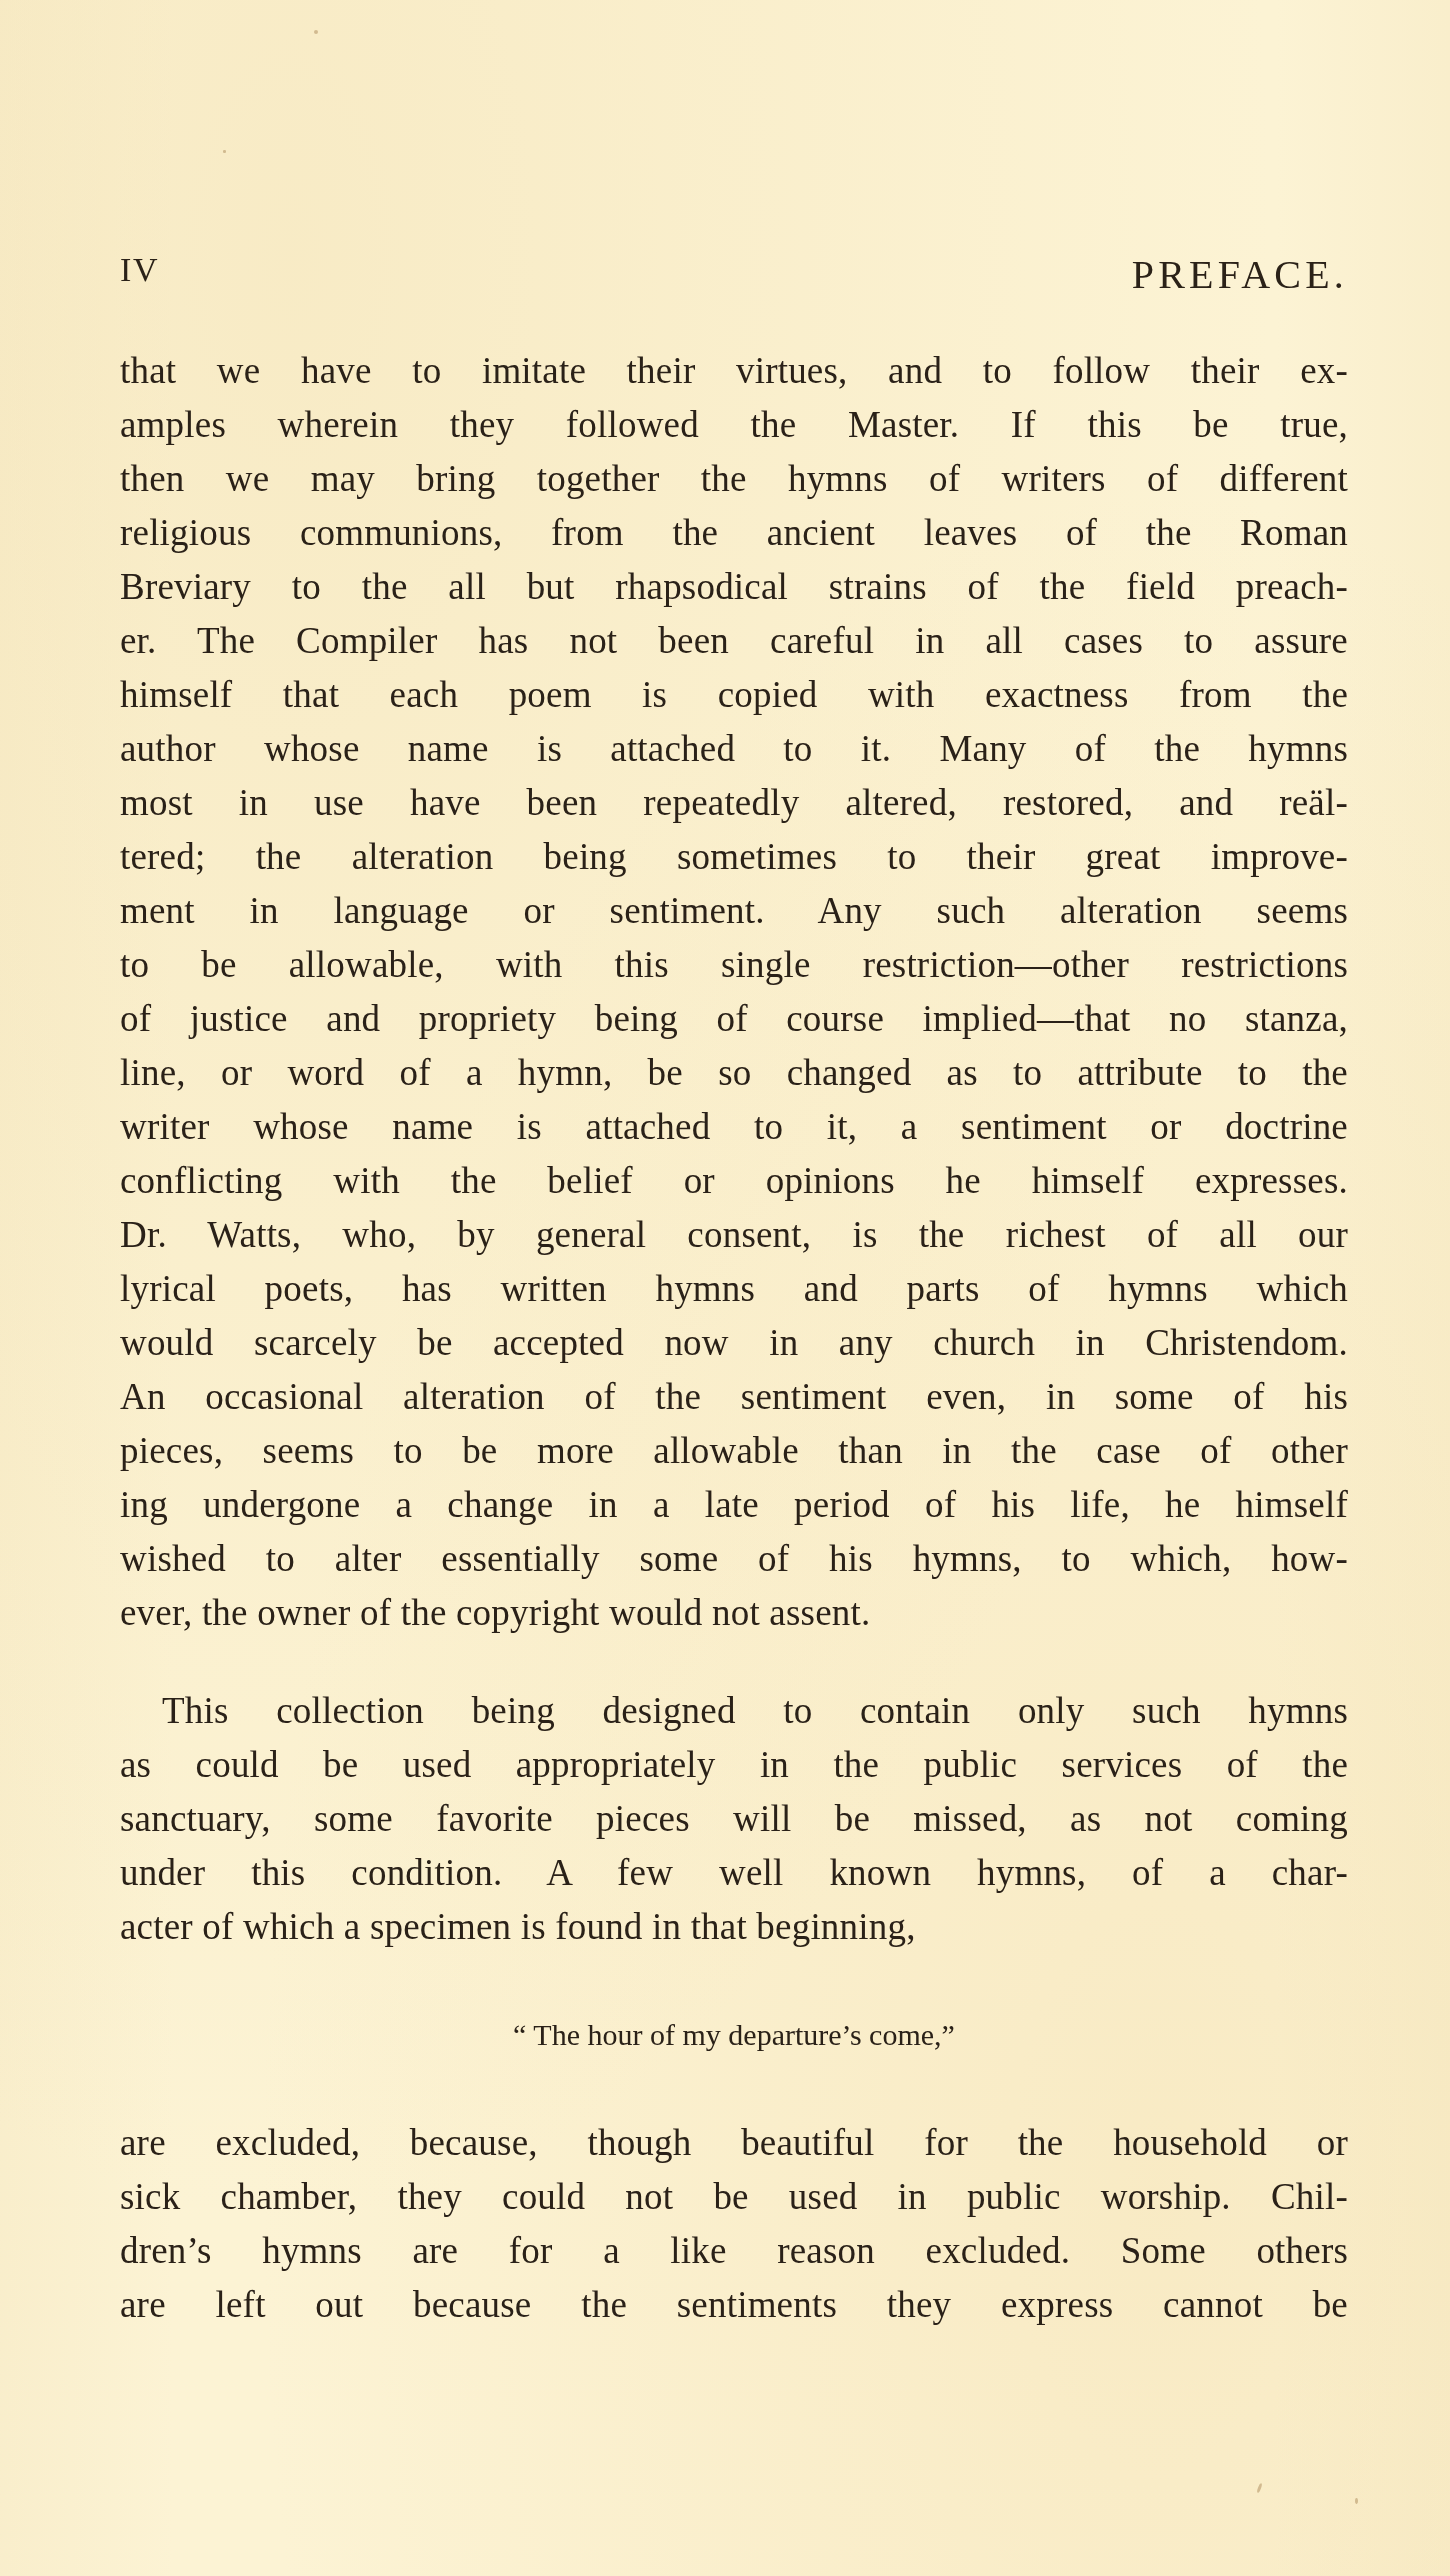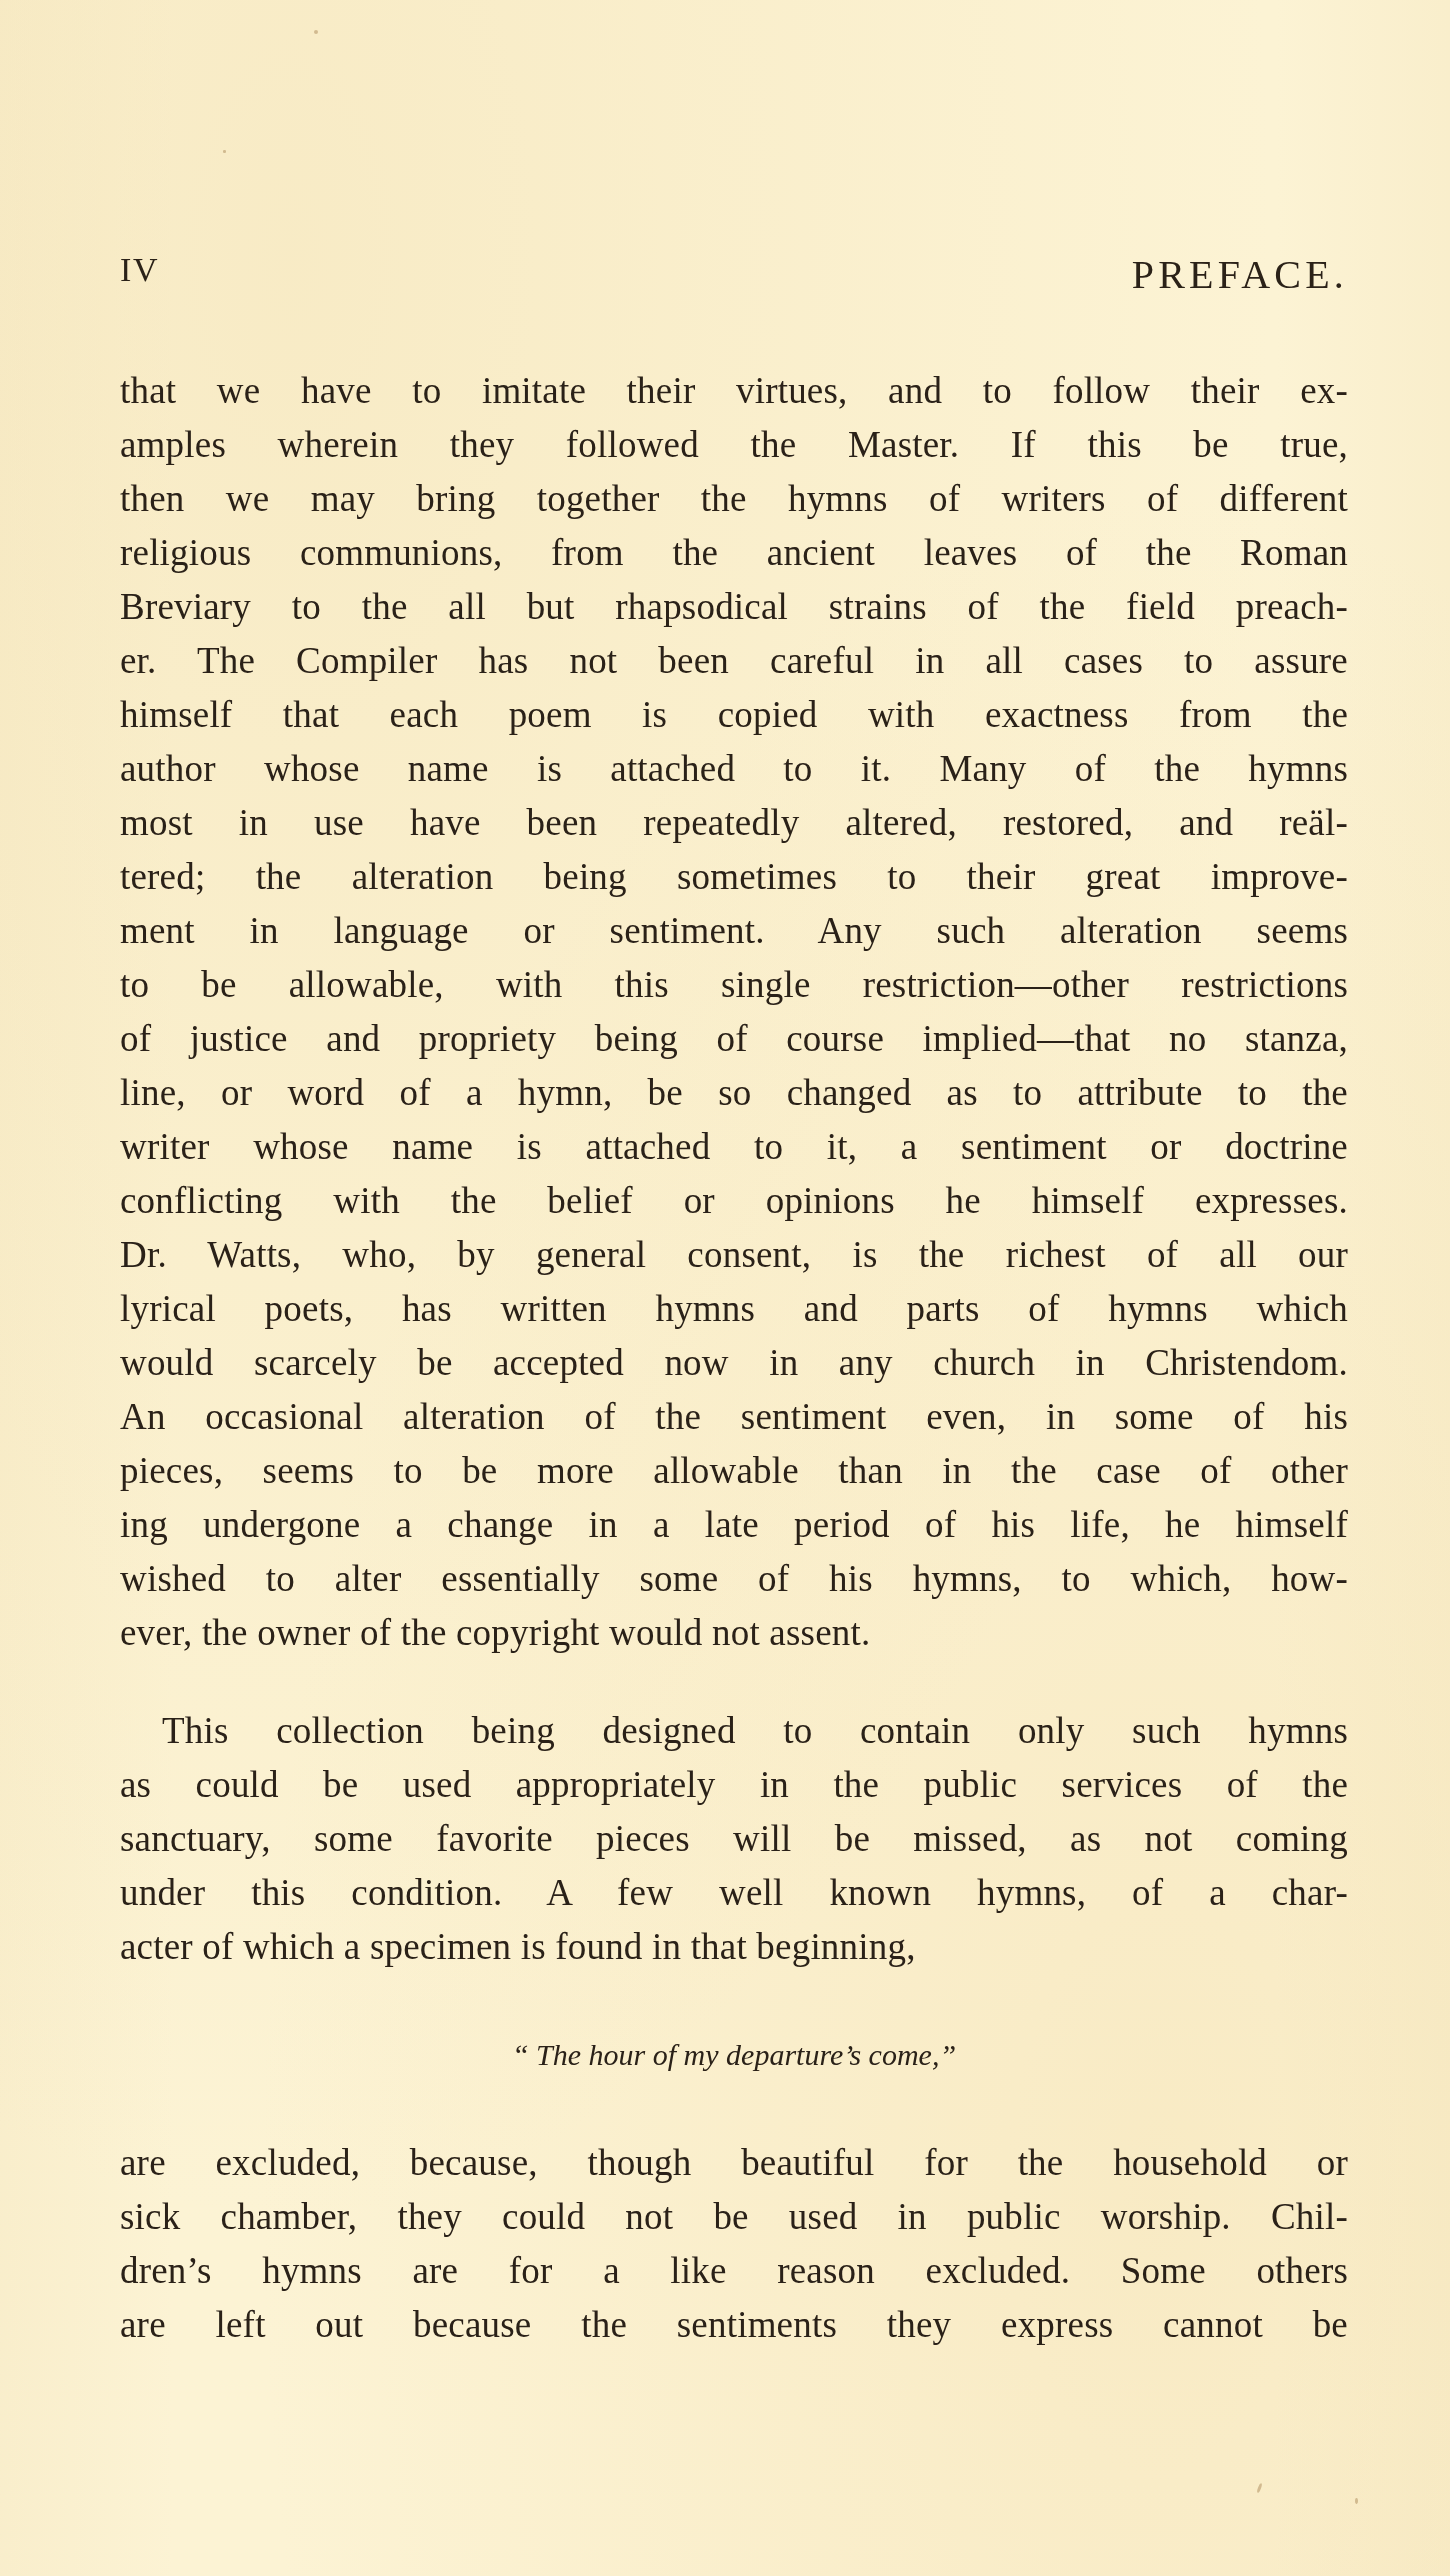--- a/index.html
+++ b/index.html
@@ -49,21 +49,21 @@
     top: 0;
     text-align: right;
     font-family: "Liberation Serif", serif;
     font-size: 40px;
     letter-spacing: 4.2px;
     color: #2b2218;
   }
   .body-text {
     position: absolute;
     left: 120px;
-    top: 364px;
+    top: 344px;
     width: 1228px;
   }
   .line {
     height: 54px;
     line-height: 54px;
     font-family: "Liberation Serif", serif;
     font-size: 37px;
     text-align: justify;
     text-align-last: justify;
     white-space: nowrap;
@@ -76,21 +76,20 @@
   }
   .line.indent {
     padding-left: 42px;
     margin-top: 44px;
   }
   .quote-block {
     height: 162px;
     line-height: 162px;
     text-align: center;
     font-family: "Liberation Serif", serif;
-    font-style: italic;
     font-size: 30px;
     color: #2a2118;
   }
   .italic {
     font-style: italic;
   }
   .speck {
     position: absolute;
     background: #b89a6a;
     border-radius: 50%;

